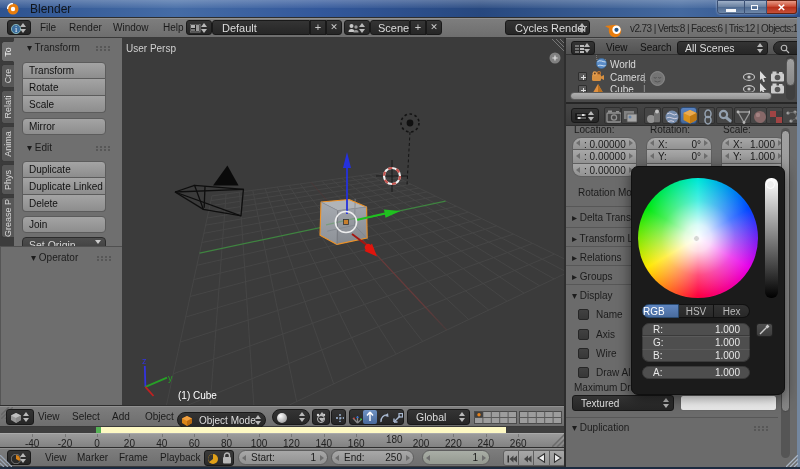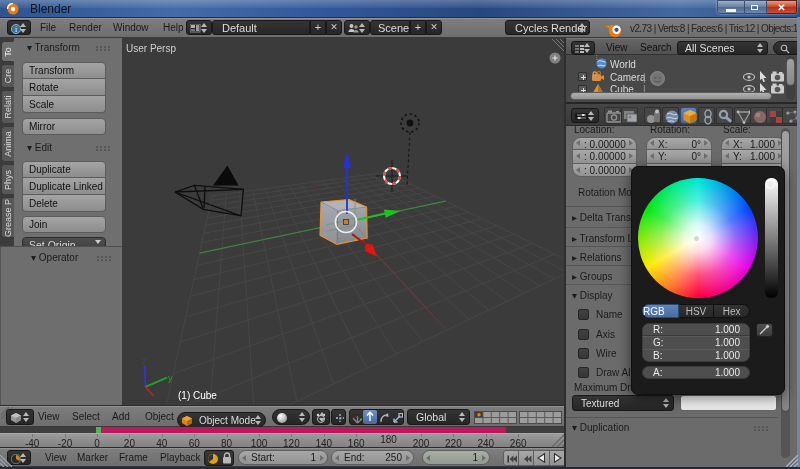--- a/index.html
+++ b/index.html
@@ -341,21 +341,21 @@
 <path d="M8.9 0.5 V12.5 M17.3 0.5 V12.5 M25.7 0.5 V12.5 M34.1 0.5 V12.5 M42.5 6.5 H0.5"></path>
 <path d="M53.9 0.5 V12.5 M62.3 0.5 V12.5 M70.7 0.5 V12.5 M79.1 0.5 V12.5 M87.5 6.5 H45.5"></path>
 </g>
 <rect x="1" y="1" width="7.9" height="5.5" fill="#3f3f3f"></rect>
 <circle cx="5" cy="3.8" r="1.7" fill="#e8821a"></circle>
 </g>
 </svg>
 </div>
 </div>
 
-<div class="abs" style="left:0;top:427px;width:566px;height:20px;background:#be185d">
+<div class="abs" style="left:0;top:427px;width:566px;height:20px;background:#fef9c3">
 <div class="abs" style="left:0;top:0;width:98px;height:6px;background:#3e3e3e"></div>
 <div class="abs" style="left:506px;top:0;width:60px;height:6px;background:#3e3e3e"></div>
 <div class="abs" style="left:96px;top:0;width:5px;height:6px;background:#55b155"></div>
 <div class="abs" style="left:0;top:6px;width:566px;height:14px;background:linear-gradient(#9b9b9b,#828282);border-top:1px solid #aaa">
       <span class="abs" style="left:18.200000000000003px;top:3.5px;width:28px;text-align:center;font-size:10px;color:#222">-40</span>
       <div class="abs" style="left:32.2px;top:0;width:1px;height:2.5px;background:#777"></div>
       <span class="abs" style="left:51px;top:3.5px;width:28px;text-align:center;font-size:10px;color:#222">-20</span>
       <div class="abs" style="left:64.6px;top:0;width:1px;height:2.5px;background:#777"></div>
       <span class="abs" style="left:83.0px;top:3.5px;width:28px;text-align:center;font-size:10px;color:#222">0</span>
       <div class="abs" style="left:97.0px;top:0;width:1px;height:2.5px;background:#777"></div>
@@ -368,21 +368,21 @@
       <span class="abs" style="left:212.59999999999997px;top:3.5px;width:28px;text-align:center;font-size:10px;color:#222">80</span>
       <div class="abs" style="left:226.59999999999997px;top:0;width:1px;height:2.5px;background:#777"></div>
       <span class="abs" style="left:245.0px;top:3.5px;width:28px;text-align:center;font-size:10px;color:#222">100</span>
       <div class="abs" style="left:259.0px;top:0;width:1px;height:2.5px;background:#777"></div>
       <span class="abs" style="left:277.4px;top:3.5px;width:28px;text-align:center;font-size:10px;color:#222">120</span>
       <div class="abs" style="left:291.4px;top:0;width:1px;height:2.5px;background:#777"></div>
       <span class="abs" style="left:309.79999999999995px;top:3.5px;width:28px;text-align:center;font-size:10px;color:#222">140</span>
       <div class="abs" style="left:323.79999999999995px;top:0;width:1px;height:2.5px;background:#777"></div>
       <span class="abs" style="left:342.2px;top:3.5px;width:28px;text-align:center;font-size:10px;color:#222">160</span>
       <div class="abs" style="left:356.2px;top:0;width:1px;height:2.5px;background:#777"></div>
-      <span class="abs" style="left:374.59999999999997px;top:0;width:28px;text-align:center;font-size:10px;color:#222">180</span>
+      <span class="abs" style="left:374.59999999999997px;top:0;width:28px;text-align:right;font-size:10px;color:#222">180</span>
       <div class="abs" style="left:388.59999999999997px;top:0;width:1px;height:2.5px;background:#777"></div>
       <span class="abs" style="left:406.99999999999994px;top:3.5px;width:28px;text-align:center;font-size:10px;color:#222">200</span>
       <div class="abs" style="left:420.99999999999994px;top:0;width:1px;height:2.5px;background:#777"></div>
       <span class="abs" style="left:439.4px;top:3.5px;width:28px;text-align:center;font-size:10px;color:#222">220</span>
       <div class="abs" style="left:453.4px;top:0;width:1px;height:2.5px;background:#777"></div>
       <span class="abs" style="left:471.79999999999995px;top:3.5px;width:28px;text-align:center;font-size:10px;color:#222">240</span>
       <div class="abs" style="left:485.79999999999995px;top:0;width:1px;height:2.5px;background:#777"></div>
       <span class="abs" style="left:504.20000000000005px;top:3.5px;width:28px;text-align:center;font-size:10px;color:#222">260</span>
       <div class="abs" style="left:518.2px;top:0;width:1px;height:2.5px;background:#777"></div>
     </div>

